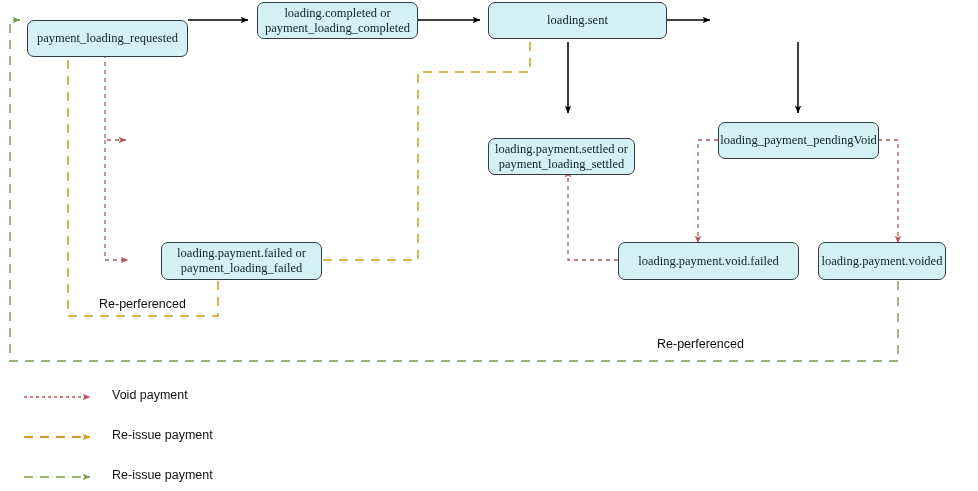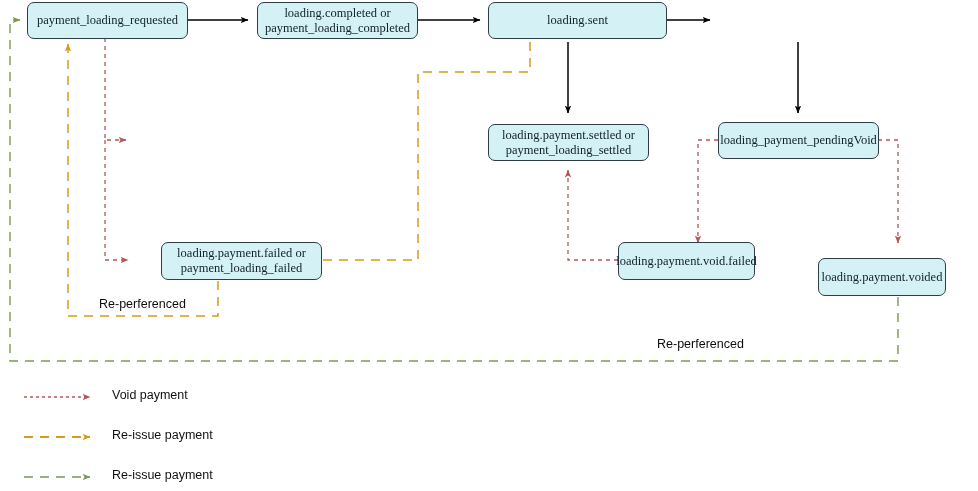--- a/index.html
+++ b/index.html
@@ -117,40 +117,40 @@
     <g stroke="#d39b1b" stroke-width="1.5" fill="none" stroke-dasharray="9,7">
       <path d="M530,42 L530,72 L418,72 L418,260 L306,260" marker-end="url(#ah-orange)"></path>
       <path d="M218,281 L218,316 L68,316 L68,44" marker-end="url(#ah-orange)"></path>
     </g>
 
     <g stroke="#7a9b4f" stroke-width="1.4" fill="none" stroke-dasharray="9,7">
       <path d="M898,281 L898,361 L10,361 L10,20 L20,20" marker-end="url(#ah-green)"></path>
     </g>
   </svg>
 
-  <div class="node" style="left:27px; top:2px; width:161px; height:37px;">payment_loading_requested</div>
+  <div class="node" style="left:27px; top:20px; width:161px; height:37px;">payment_loading_requested</div>
 
   <div class="node" style="left:257px; top:2px; width:161px; height:37px;">loading.completed or
 payment_loading_completed</div>
 
   <div class="node" style="left:488px; top:2px; width:179px; height:37px;">loading.sent</div>
 
 
 
-  <div class="node" style="left:488px; top:124px; width:161px; height:37px;">loading.payment.settled or
+  <div class="node" style="left:488px; top:138px; width:147px; height:37px;">loading.payment.settled or
 payment_loading_settled</div>
 
   <div class="node" style="left:718px; top:122px; width:161px; height:37px;">loading_payment_pendingVoid</div>
 
   <div class="node" style="left:137px; top:242px; width:161px; height:38px;margin-left:24px;">loading.payment.failed or
 payment_loading_failed</div>
 
-  <div class="node" style="left:618px; top:242px; width:137px; height:38px;">loading.payment.void.failed</div>
+  <div class="node" style="left:618px; top:242px; width:181px; height:38px;">loading.payment.void.failed</div>
 
-  <div class="node" style="left:818px; top:242px; width:128px; height:38px;margin-top:16px;">loading.payment.voided</div>
+  <div class="node" style="left:818px; top:242px; width:128px; height:38px;">loading.payment.voided</div>
 
   <span class="edge-label" style="left:99px; top:297px;">Re-perferenced</span>
 
   <span class="edge-label" style="left:657px; top:337px;">Re-perferenced</span>
 
   <div id="legend">
 
     <div class="legend-row" style="top:10px;">
       <span class="legend-swatch">
         <svg width="78" height="12" viewBox="0 0 78 12" xmlns="http://www.w3.org/2000/svg">

